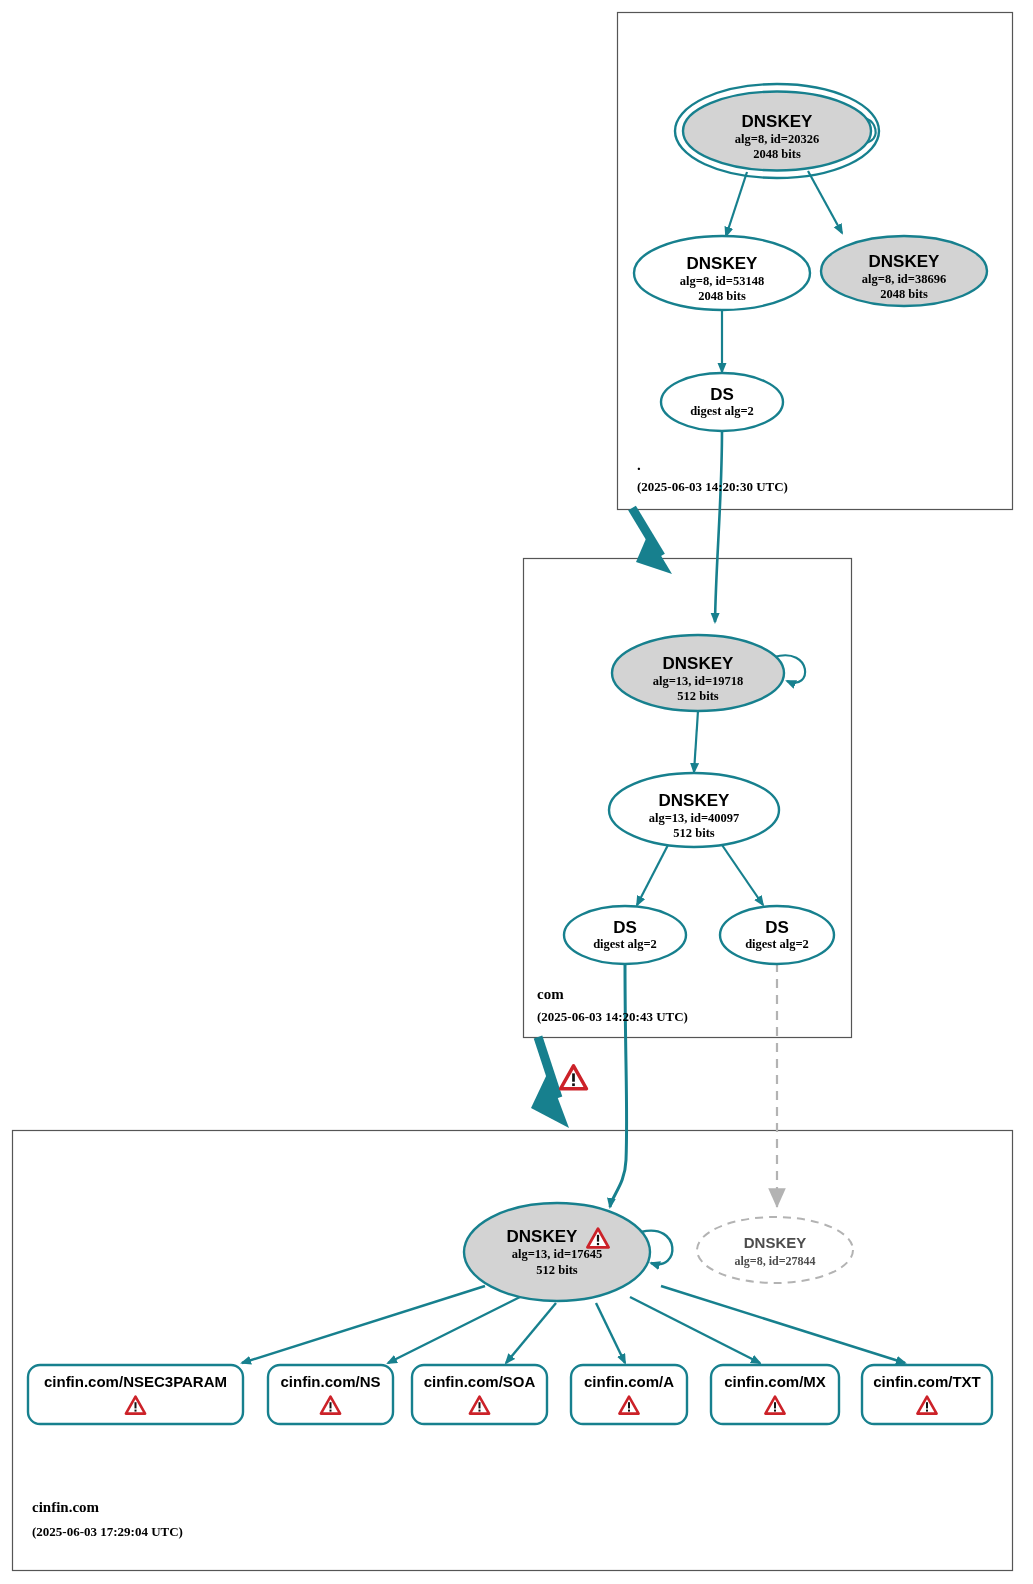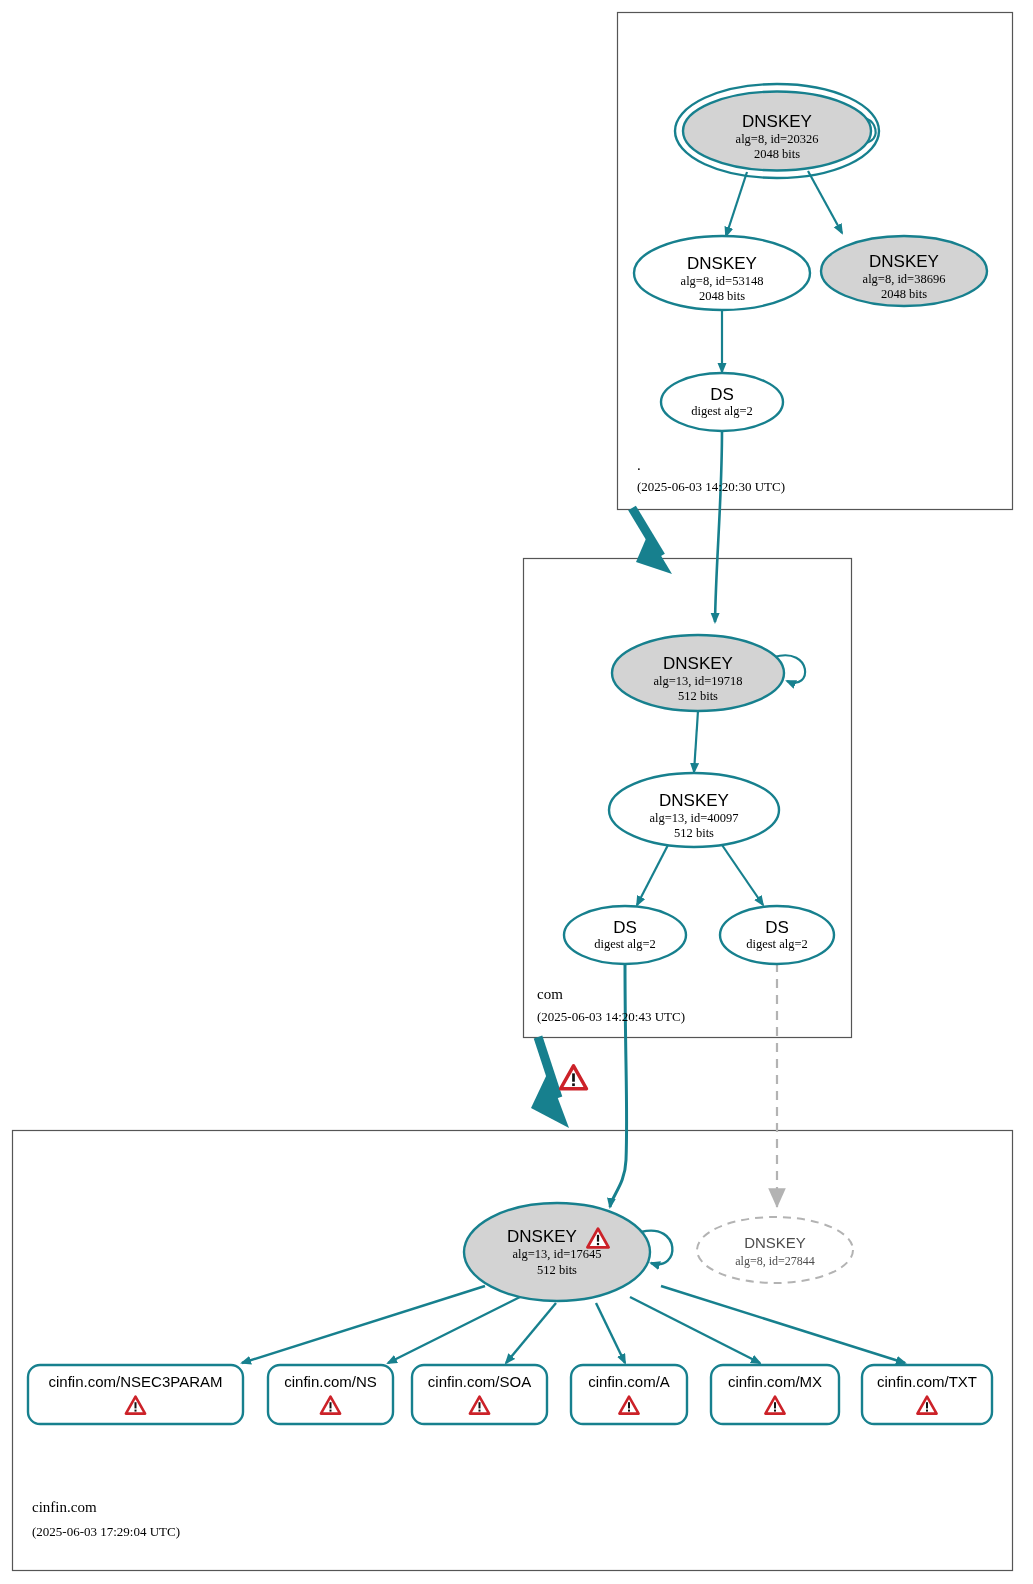--- a/index.html
+++ b/index.html
@@ -9,20 +9,21 @@
   }
   body {
     font-family: "Liberation Sans", sans-serif;
   }
   #canvas {
     position: relative;
     width: 1033px;
     height: 1584px;
     background: #ffffff;
     overflow: hidden;
+    font-weight: bold;
   }
   svg.layer {
     position: absolute;
     left: 0;
     top: 0;
     width: 1033px;
     height: 1584px;
   }
   text { fill: #000000; }
   .t-title {

